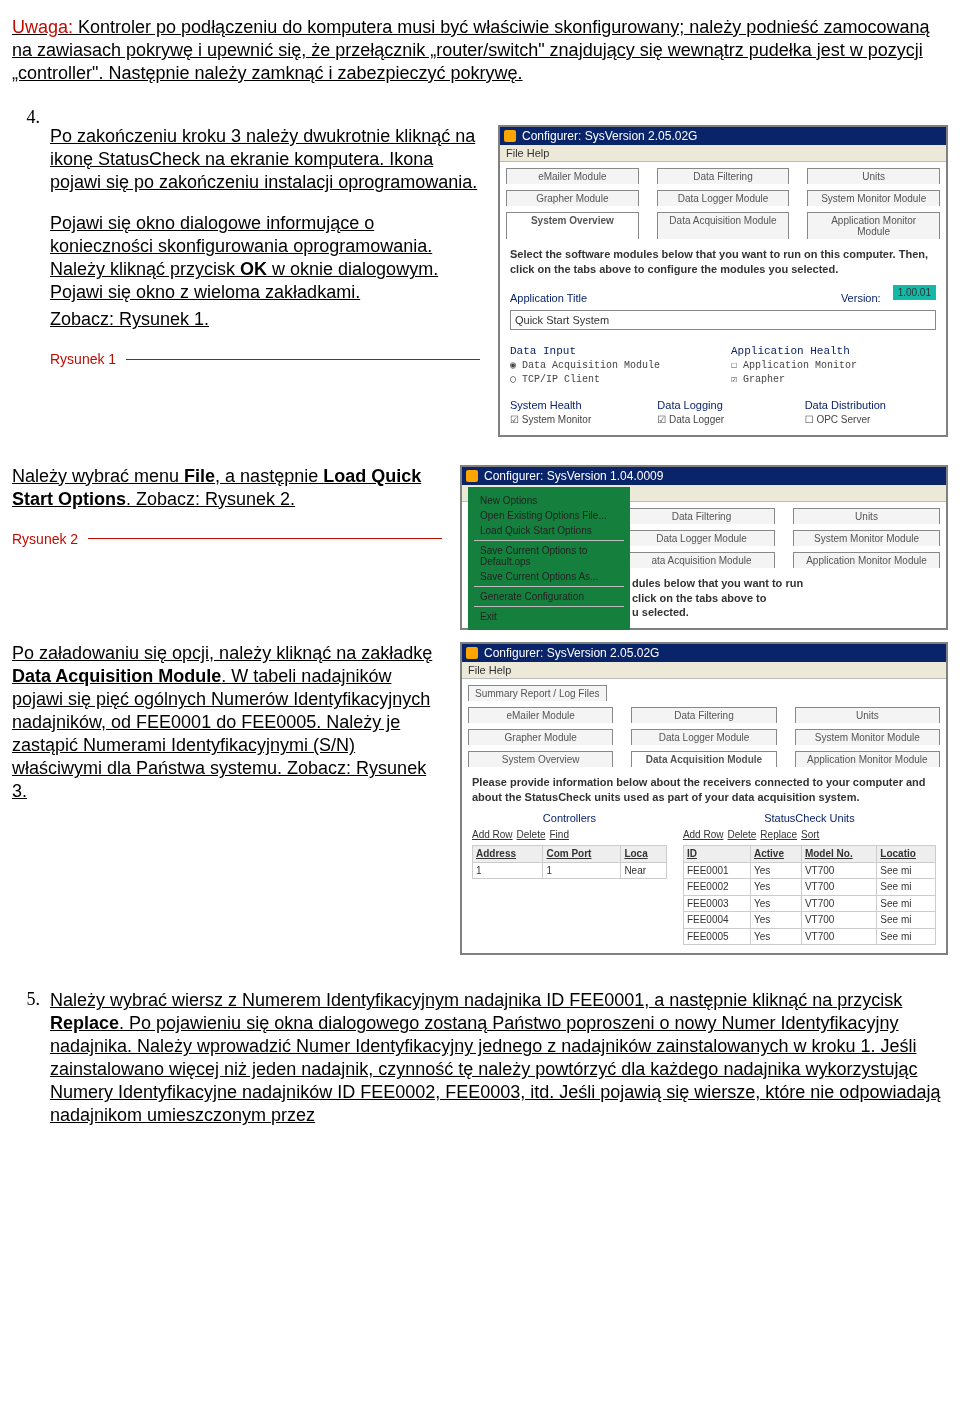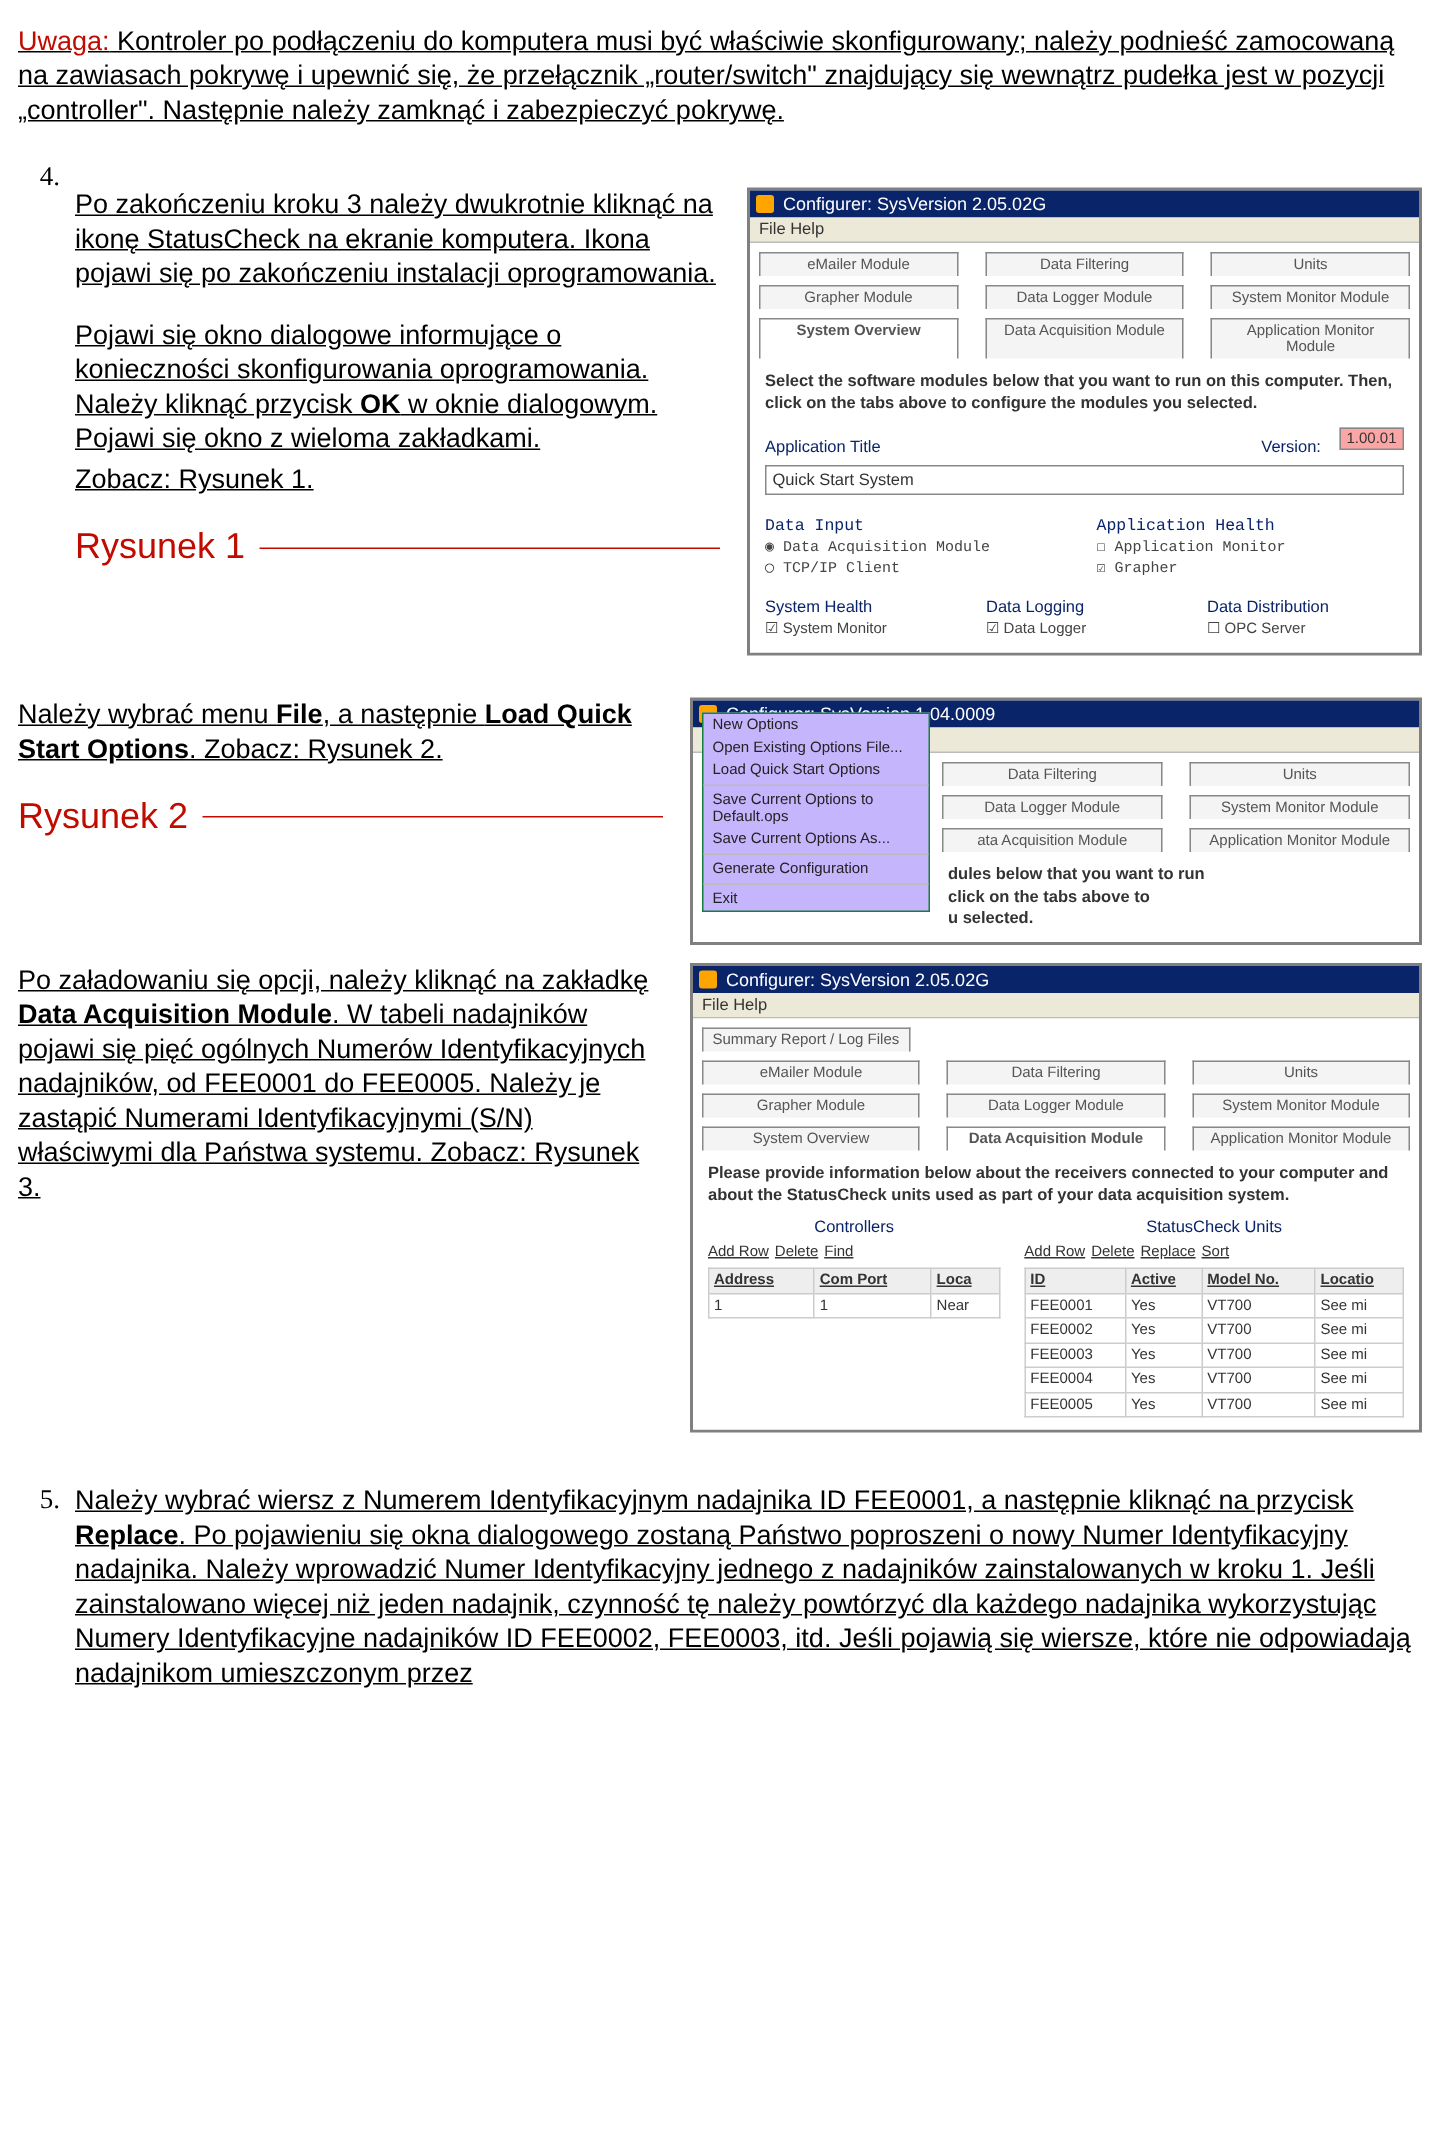--- a/index.html
+++ b/index.html
@@ -12,44 +12,44 @@
     max-width:940px;
   }
   .warn{color:#c00b00;}
   p{margin:0 0 4px 0; line-height:1.28;text-decoration:underline;}
   .step{margin-top:22px; display:flex; gap:10px;}
   .step-num{font-family:"Times New Roman",serif; font-size:18px; min-width:28px; text-align:right;}
   .step-body{flex:1;}
   .split{display:flex; gap:18px; margin-top:18px; align-items:flex-start;}
   .col-left{flex:0 0 430px;}
   .col-right{flex:1;}
-  .fig-title{color:#c00b00; font-size:24px; display:flex; align-items:center; gap:10px; margin-top:20px;}
+  .fig-title{color:#c00b00; font-size:14px; display:flex; align-items:center; gap:10px; margin-top:20px;}
   .fig-title .hr{flex:1; border-top:1px solid #c00b00;}
   .bb{font-weight:bold;}
 
   
   .win{border:2px solid #808080; background:#fff; font-size:11px; color:#444;}
   .titlebar{background:#0a246a; color:#fff; display:flex; align-items:center; gap:6px; padding:2px 4px; font-size:12px;}
   .titlebar .logo{width:12px;height:12px;background:#ffa500;border-radius:2px;}
   .menubar{background:#ece9d8; padding:2px 6px; color:#333; font-size:11px; border-bottom:1px solid #bbb;}
   .tabs{display:flex; gap:18px; padding:6px 6px 0 6px; background:#fff;}
   .tab{border:1px solid #888; border-bottom:none; padding:2px 6px; font-size:10px; color:#555; background:#f4f4f4; text-align:center; flex:1;}
   .tab.active{background:#fff; font-weight:bold;}
   .panelbody{padding:8px 10px; background:#fff; line-height:1.35; color:#333;}
   .panel-label{color:#0a246a; margin-top:6px; font-size:11px;}
   .sub{font-size:10px; color:#444;}
   .row{display:flex; gap:16px;}
   .row>div{flex:1;}
   .radio::before{content:"◯ "; }
   .radio.sel::before{content:"◉ "; }
   .chk::before{content:"☐ "; }
   .chk.sel::before{content:"☑ "; }
-  .version-box{display:inline-block; border:1px solid #888; padding:0 4px; font-size:10px; background:#fca5a5;}
-
-  .menu{position:absolute; top:8px; left:6px; background:#c4b5fd; border:1px solid #15803d; font-size:10px; color:#222; width:150px;}
+  .version-box{display:inline-block; border:1px solid #888; padding:0 4px; font-size:10px; background:#14b8a6;}
+
+  .menu{position:absolute; top:20px; left:6px; background:#15803d; border:6px solid #15803d; font-size:10px; color:#222; width:150px;}
   .menu div{padding:2px 6px;}
   .menu .sep{border-top:1px solid #bbb; margin:2px 0; padding:0;}
   .relwrap{position:relative;}
 
   .grp-title{color:#0a246a; text-align:center; font-size:11px;}
   .btnbar{display:flex; gap:4px; flex-wrap:wrap; font-size:10px; color:#333; margin-top:2px;}
   .btnbar span{text-decoration:underline;}
   table.data{border-collapse:collapse; width:100%; font-size:10px; margin-top:4px;}
   table.data th, table.data td{border:1px solid #ccc; padding:1px 3px; text-align:left; color:#333;}
   table.data th{background:#eee; font-weight:bold;text-decoration:underline;}

